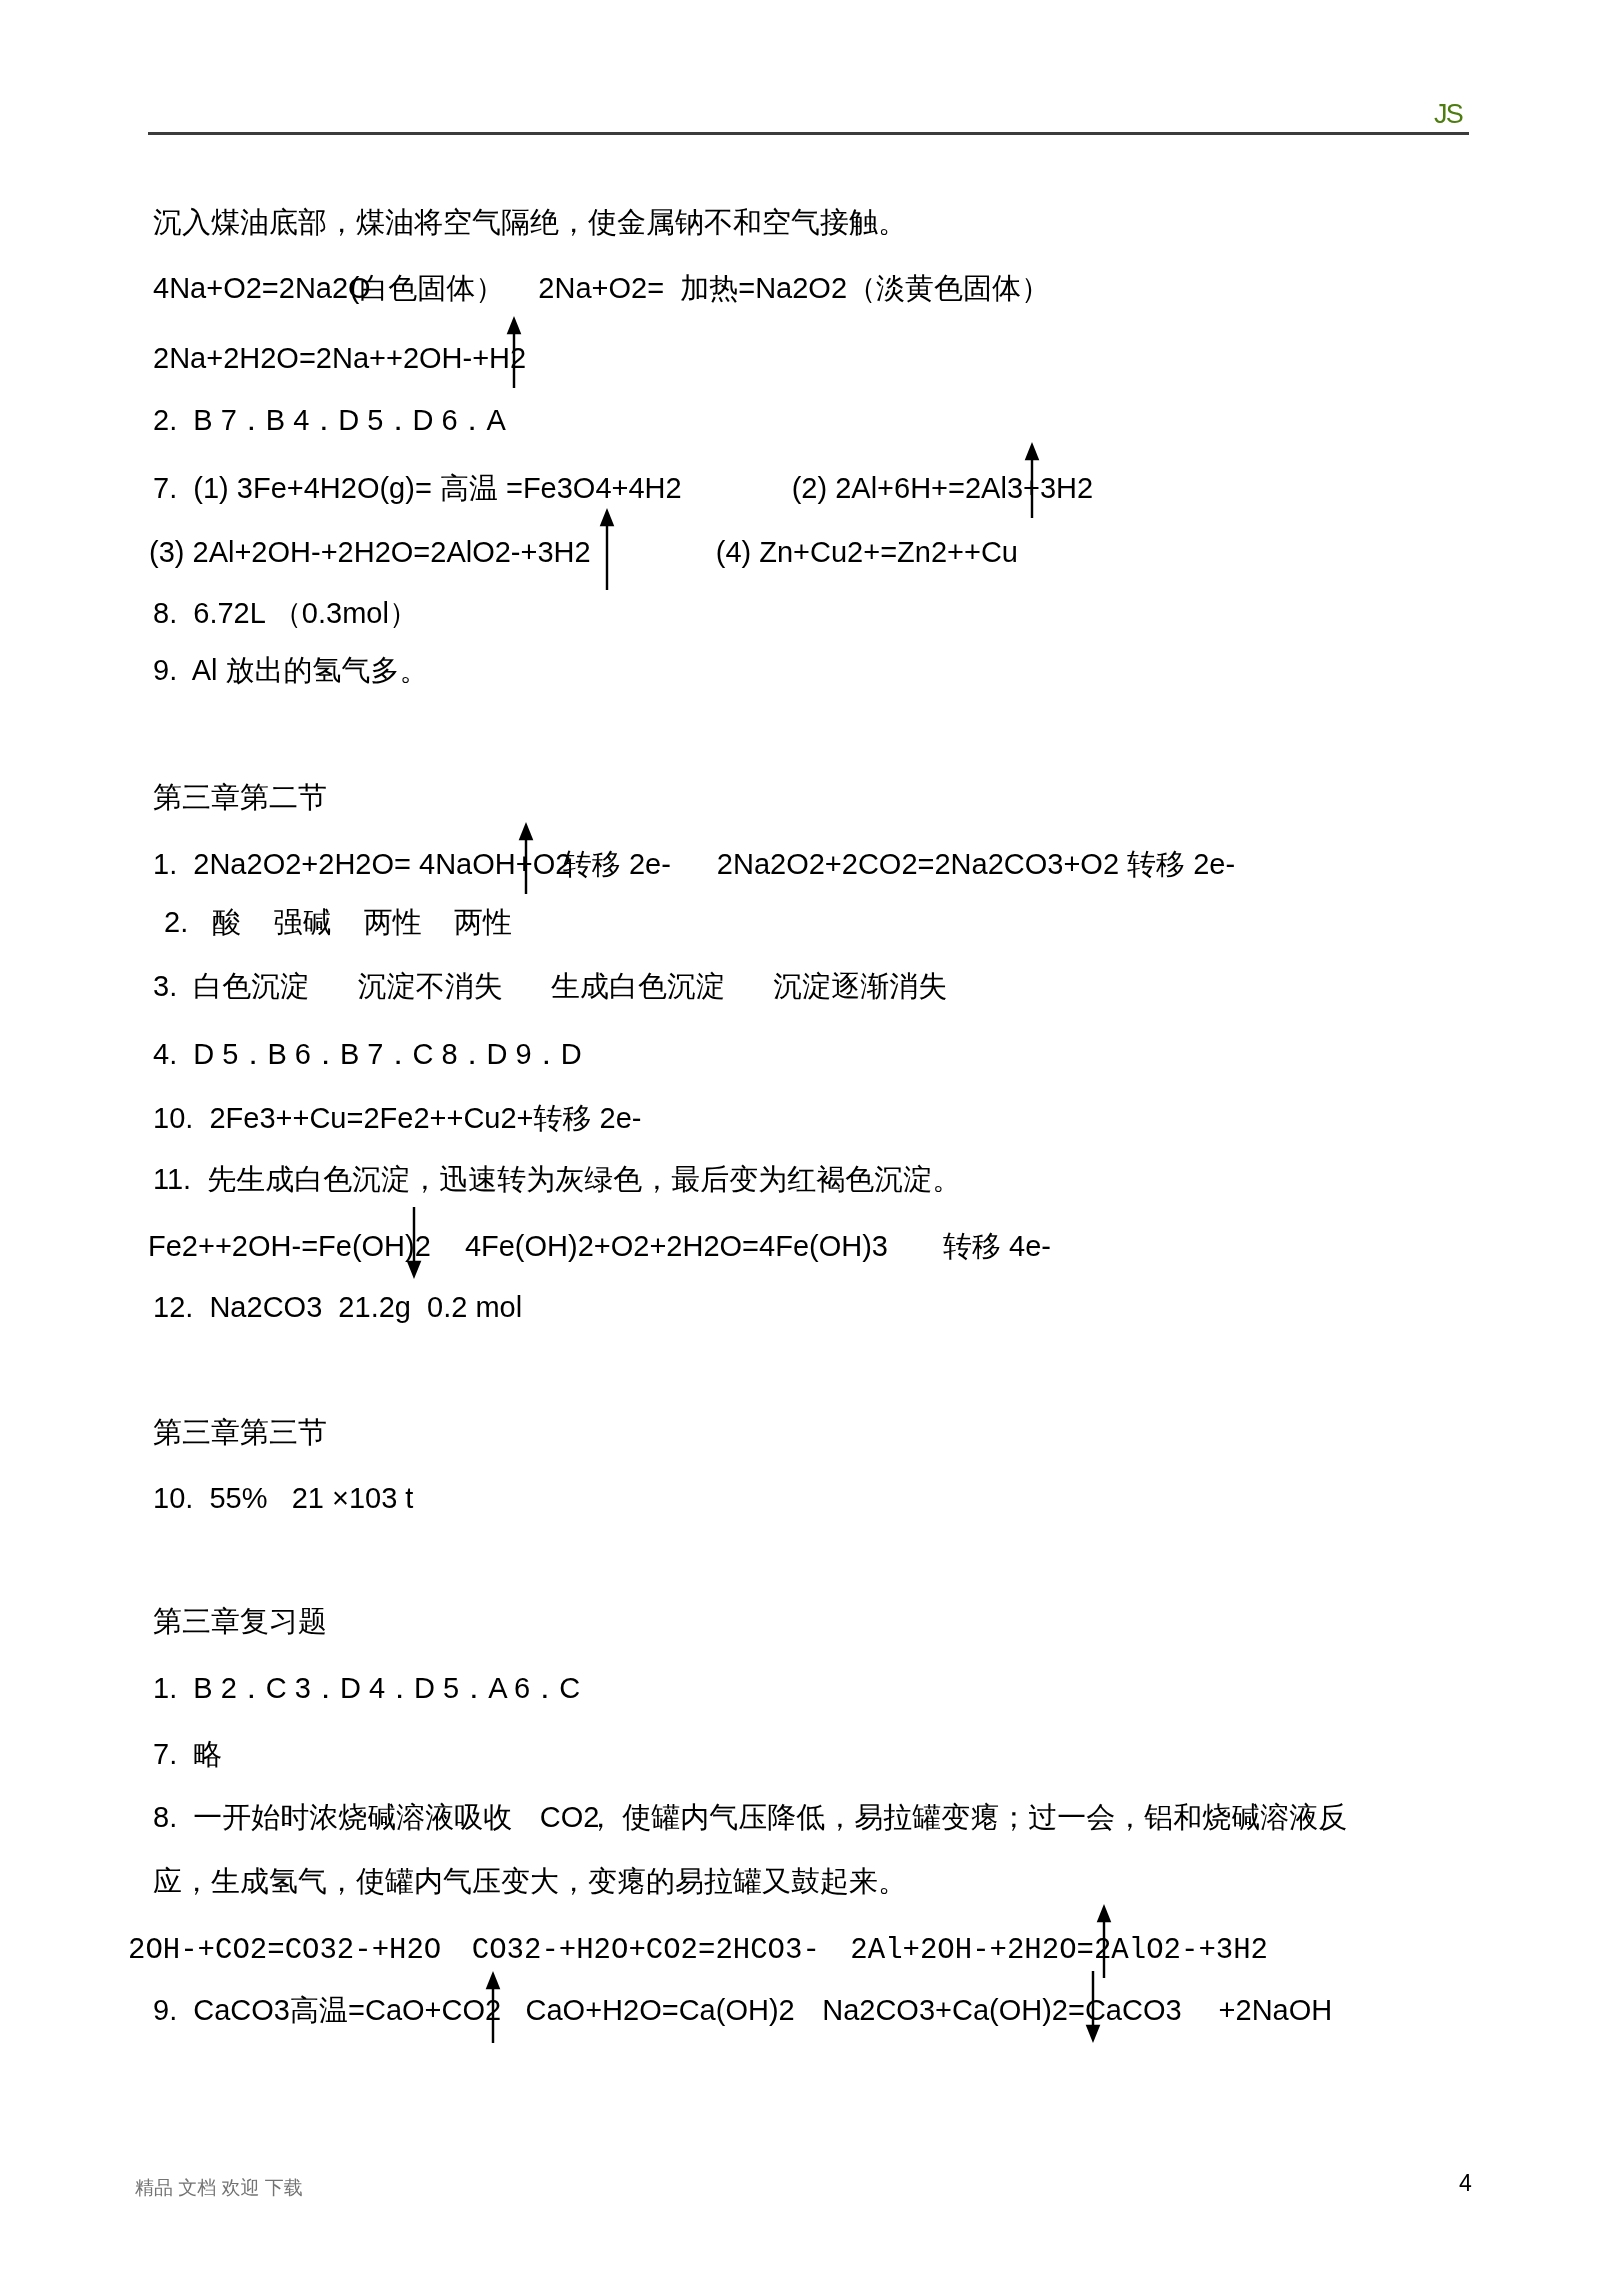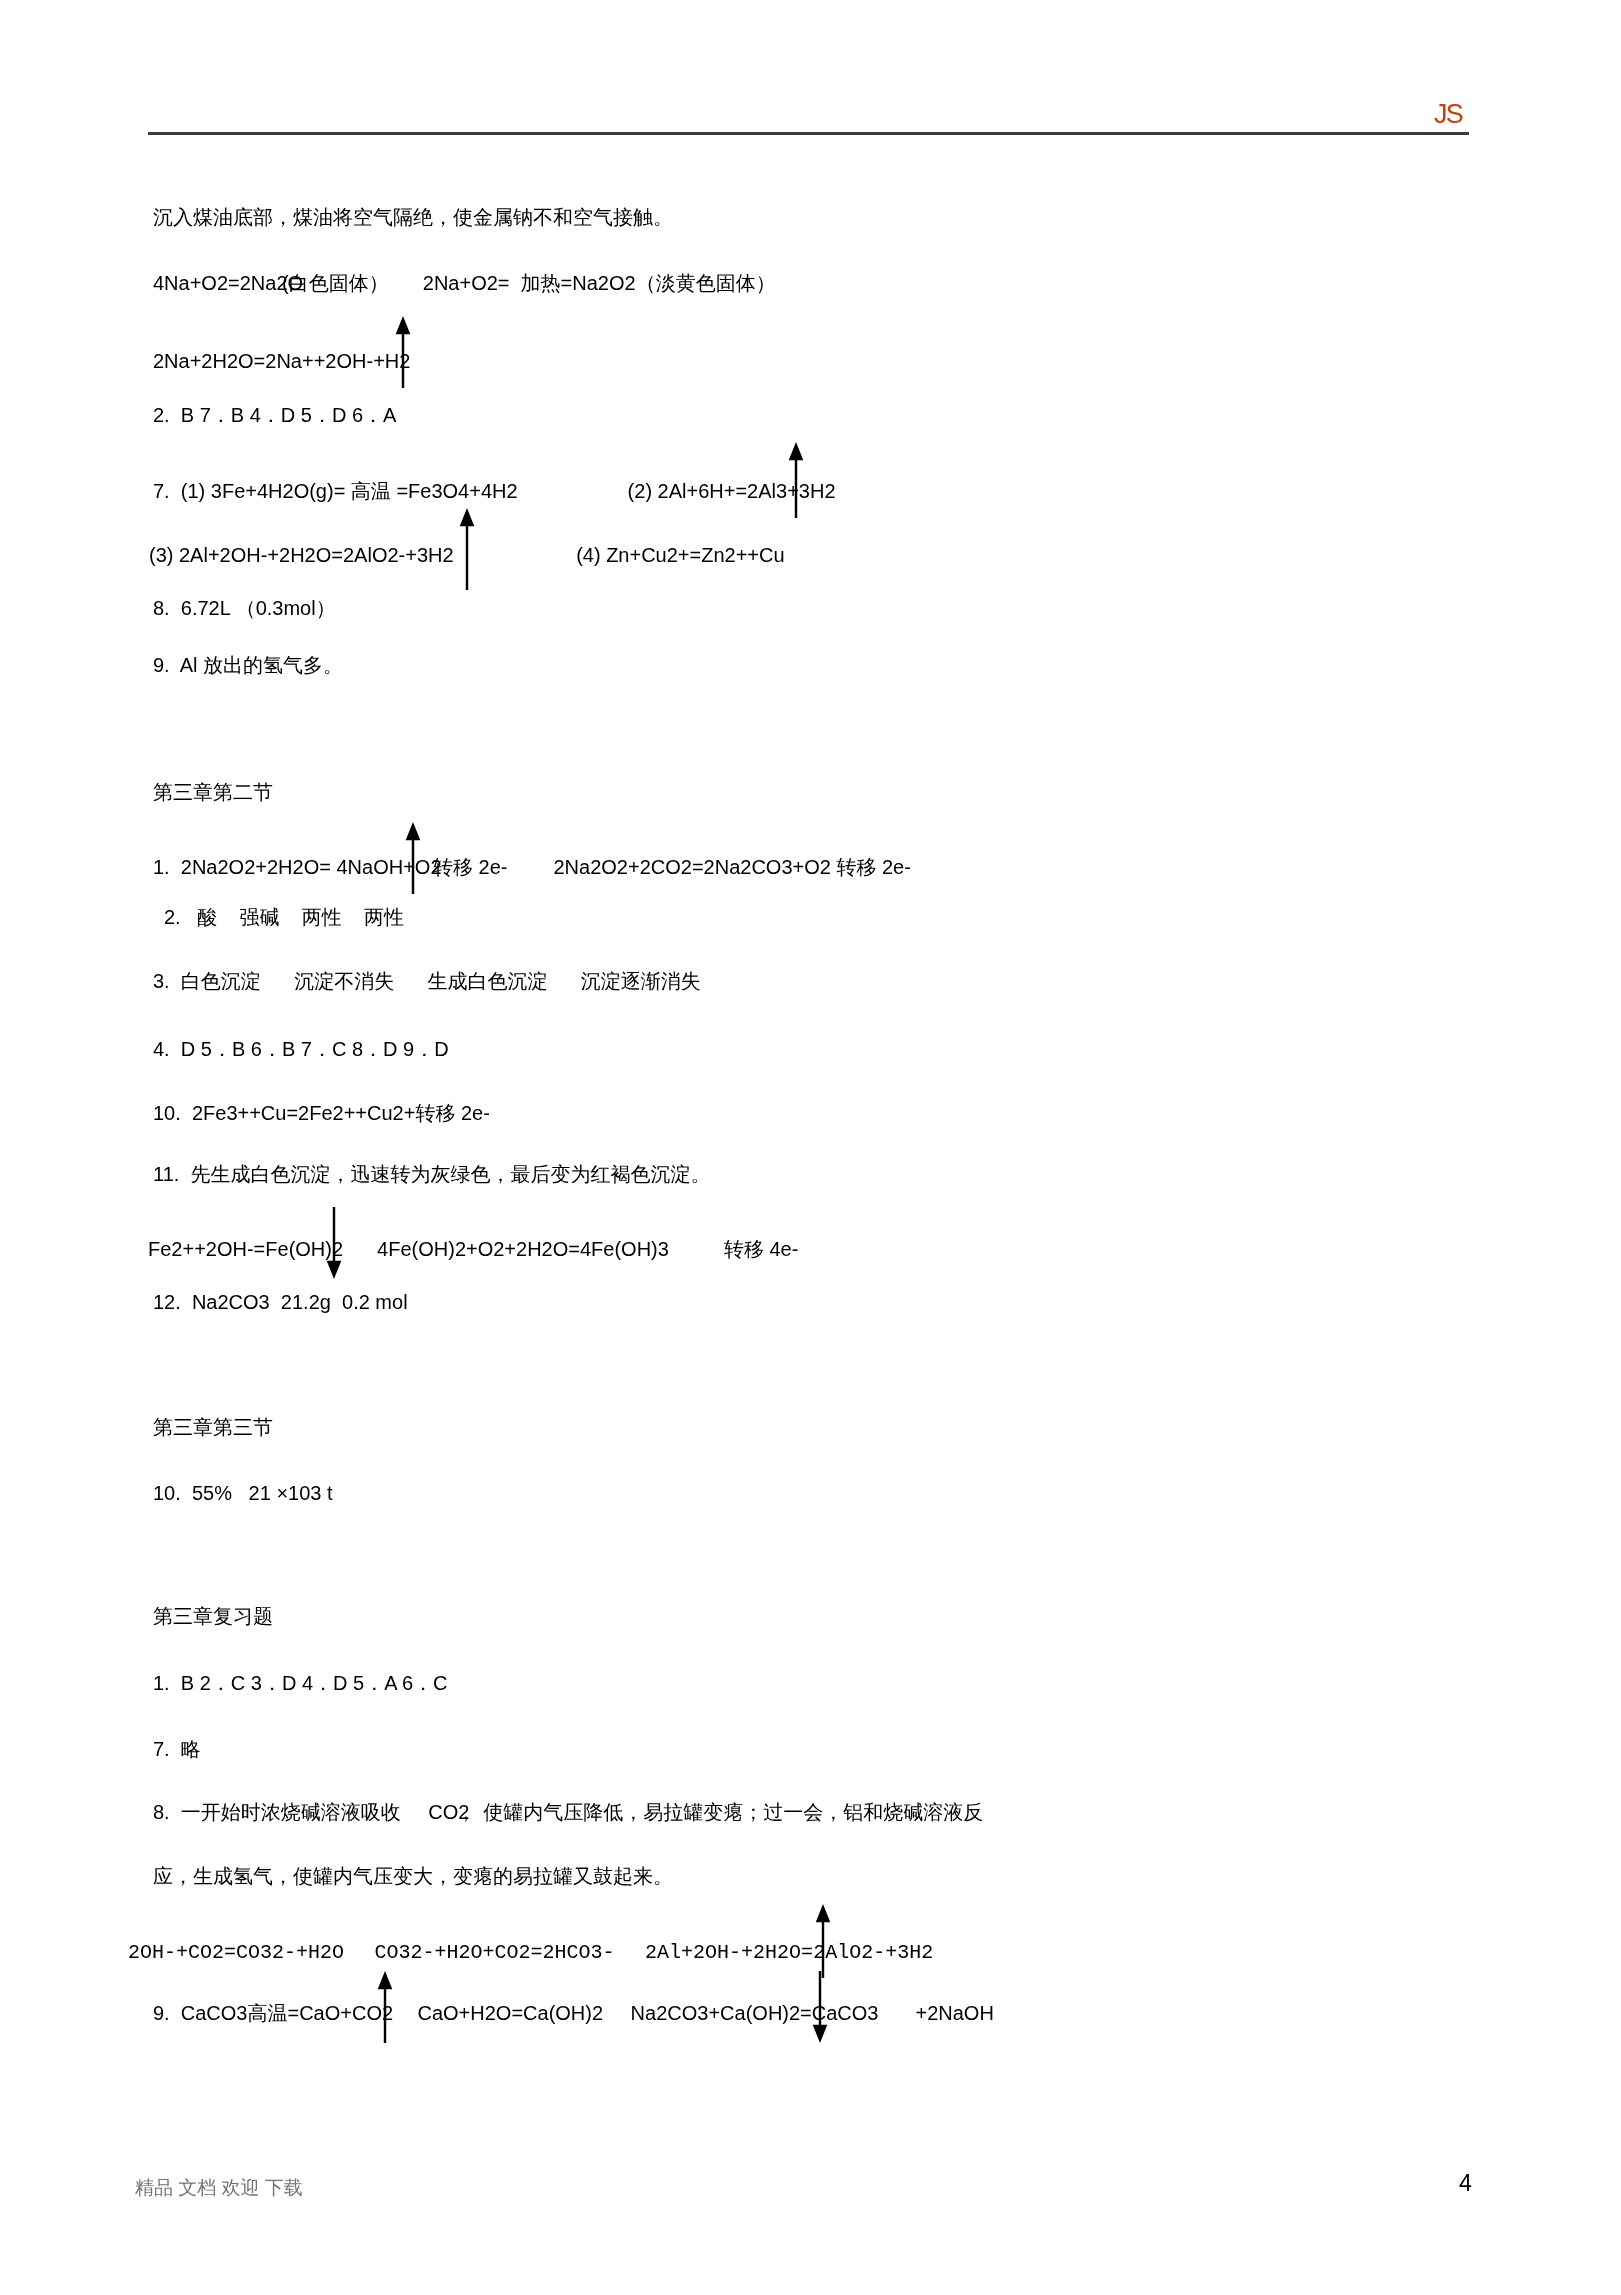--- a/index.html
+++ b/index.html
@@ -13,25 +13,25 @@
     overflow:hidden;
   }
   .header-rule{
     position:absolute;
     height:3.1px;background:#3c3c3c;
   }
   .header-logo{
     position:absolute;
     font-size:27px;
     letter-spacing:-1.8px;
-    color:#c2410c;
+    color:#4d7c0f;
   }
   .line{
     position:absolute;
-    font-size:20px;
+    font-size:29px;
     line-height:1.12;
     white-space:pre;
     letter-spacing:0px;
   }
   .line span{white-space:pre;}
   .sp{display:inline-block;height:1.2px;}
   .arrow{
     display:inline-block;
     position:relative;
     height:29px;

